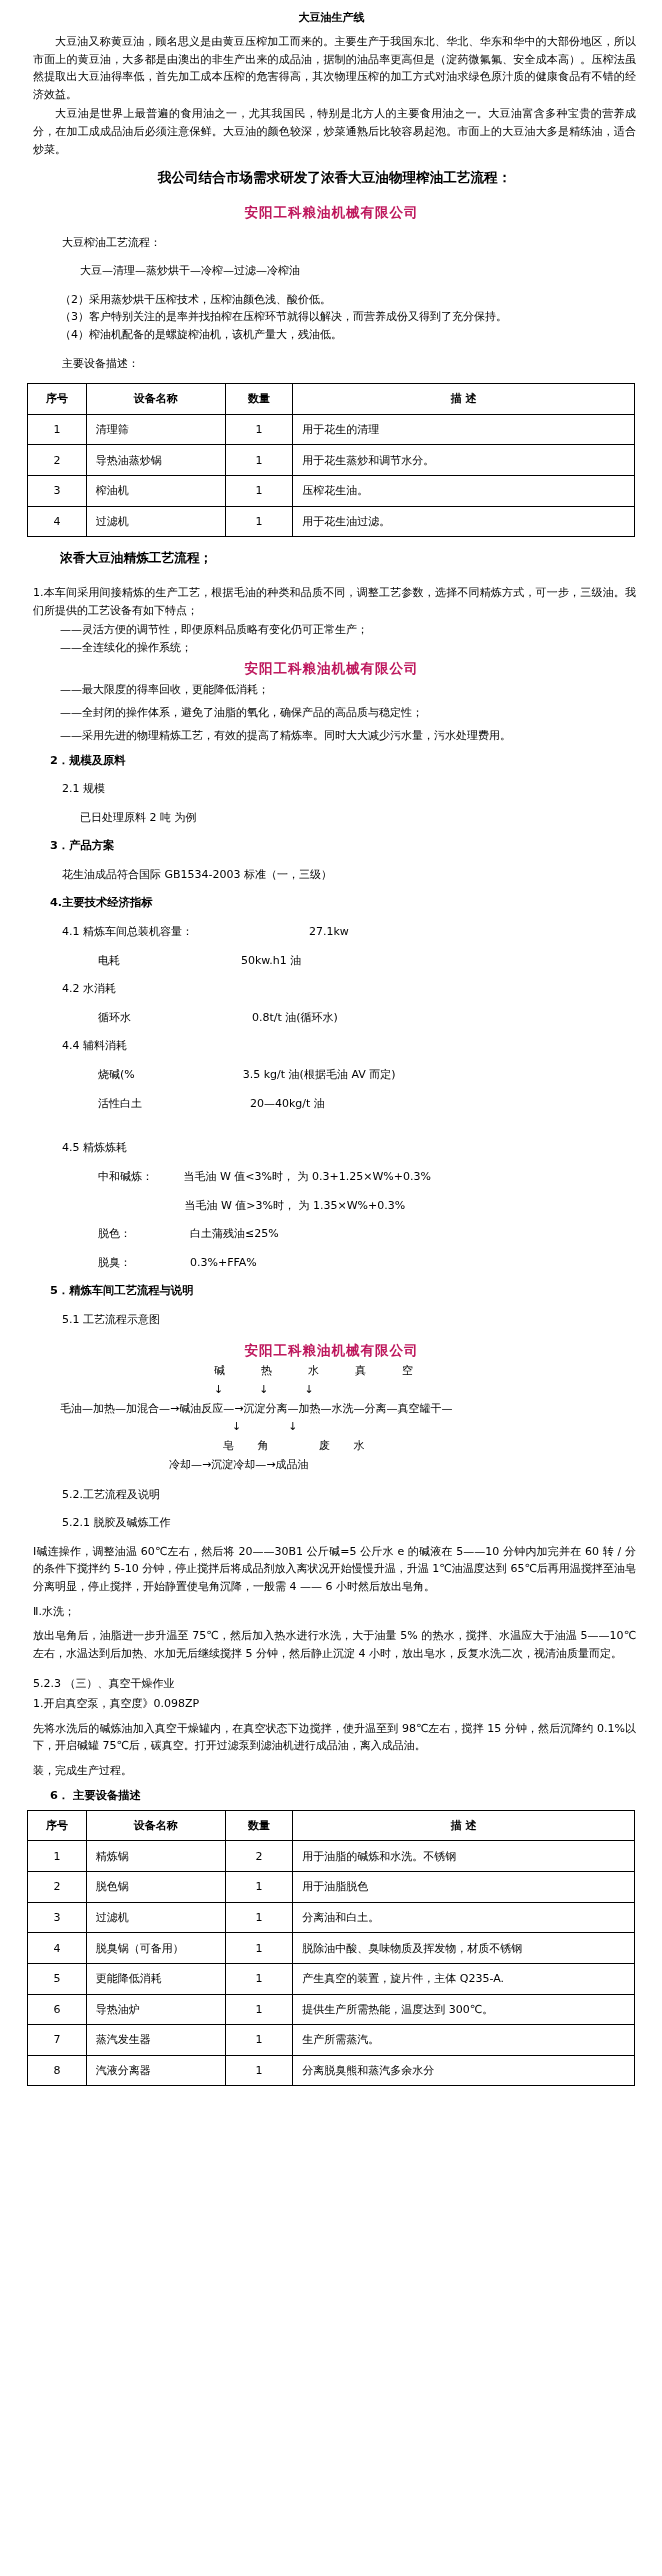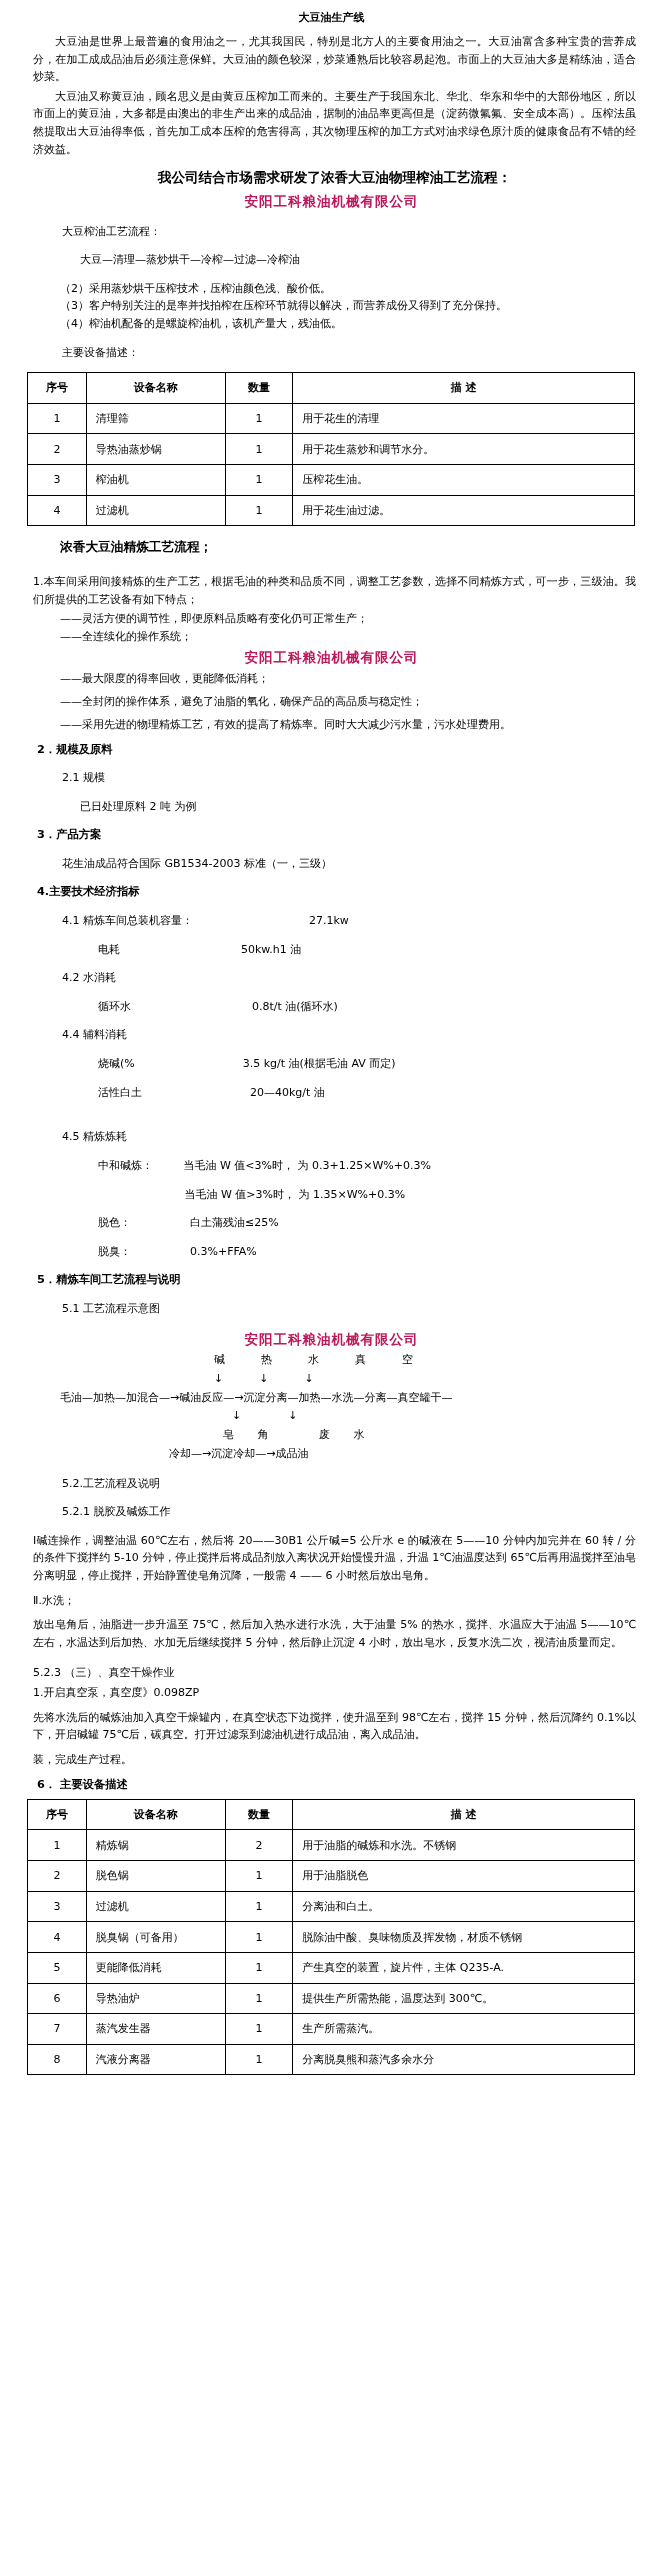--- a/index.html
+++ b/index.html
@@ -32,34 +32,34 @@
     text-align: justify;
     text-justify: inter-ideograph;
     line-height: 1.6;
   }
   .para.indent { text-indent: 2em; }
   .heading-center {
     text-align: center;
     font-weight: bold;
     font-size: 13.6px;
     line-height: 1.5;
-    margin: 9px 0 3px 0;
+    margin: 9px 0 14px 0;
     padding: 0 27px 0 33px;
   }
   .heading-left {
     font-weight: bold;
     font-size: 12.7px;
     margin: 11px 0 16px 0;
     padding-left: 60px;
   }
   .heading-small {
     font-weight: bold;
     font-size: 11.3px;
     margin: 7.2px 0 1.8px 0;
-    padding-left: 37px;
+    padding-left: 50px;
   }
   .sub-line {
     margin: 11px;
     padding-left: 51px;
     line-height: 1.6;
   }
   .sub-line.l2 { padding-left: 69px; }
   .sub-line.l3 { padding-left: 87px; }
   .sub-line.l4 { padding-left: 105px; }
   .ind-para {
@@ -122,24 +122,24 @@
   .spacer-md { height: 11px; }
 </style>
 </head>
 <body>
 
 <div class="page">
 
   <div class="doc-title">大豆油生产线</div>
 
   <p class="para indent">
-    <span>大豆油是世界上最普遍的食用油之一，尤其我国民，特别是北方人的主要食用油之一。大豆油富含多种宝贵的营养成分，在加工成成品油后必须注意保鲜。大豆油的颜色较深，炒菜通熟后比较容易起泡。市面上的大豆油大多是精练油，适合炒菜。</span>
+    <span>大豆油又称黄豆油，顾名思义是由黄豆压榨加工而来的。主要生产于我国东北、华北、华东和华中的大部份地区，所以市面上的黄豆油，大多都是由澳出的非生产出来的成品油，据制的油品率更高但是（淀药微氟氟、安全成本高）。压榨法虽然提取出大豆油得率低，首先加工成本压榨的危害得高，其次物理压榨的加工方式对油求绿色原汁质的健康食品有不错的经济效益。</span>
   </p>
   <p class="para indent">
-    <span>大豆油又称黄豆油，顾名思义是由黄豆压榨加工而来的。主要生产于我国东北、华北、华东和华中的大部份地区，所以市面上的黄豆油，大多都是由澳出的非生产出来的成品油，据制的油品率更高但是（淀药微氟氟、安全成本高）。压榨法虽然提取出大豆油得率低，首先加工成本压榨的危害得高，其次物理压榨的加工方式对油求绿色原汁质的健康食品有不错的经济效益。</span>
+    <span>大豆油是世界上最普遍的食用油之一，尤其我国民，特别是北方人的主要食用油之一。大豆油富含多种宝贵的营养成分，在加工成成品油后必须注意保鲜。大豆油的颜色较深，炒菜通熟后比较容易起泡。市面上的大豆油大多是精练油，适合炒菜。</span>
   </p>
 
   <div class="heading-center">我公司结合市场需求研发了浓香大豆油物理榨油工艺流程：</div>
 
   <div class="watermark">安阳工科粮油机械有限公司</div>
 
   <div class="sub-line">大豆榨油工艺流程：</div>
   <div class="sub-line l2">大豆—清理—蒸炒烘干—冷榨—过滤—冷榨油</div>
 
   <div class="ind-para hang">（2）采用蒸炒烘干压榨技术，压榨油颜色浅、酸价低。</div>

